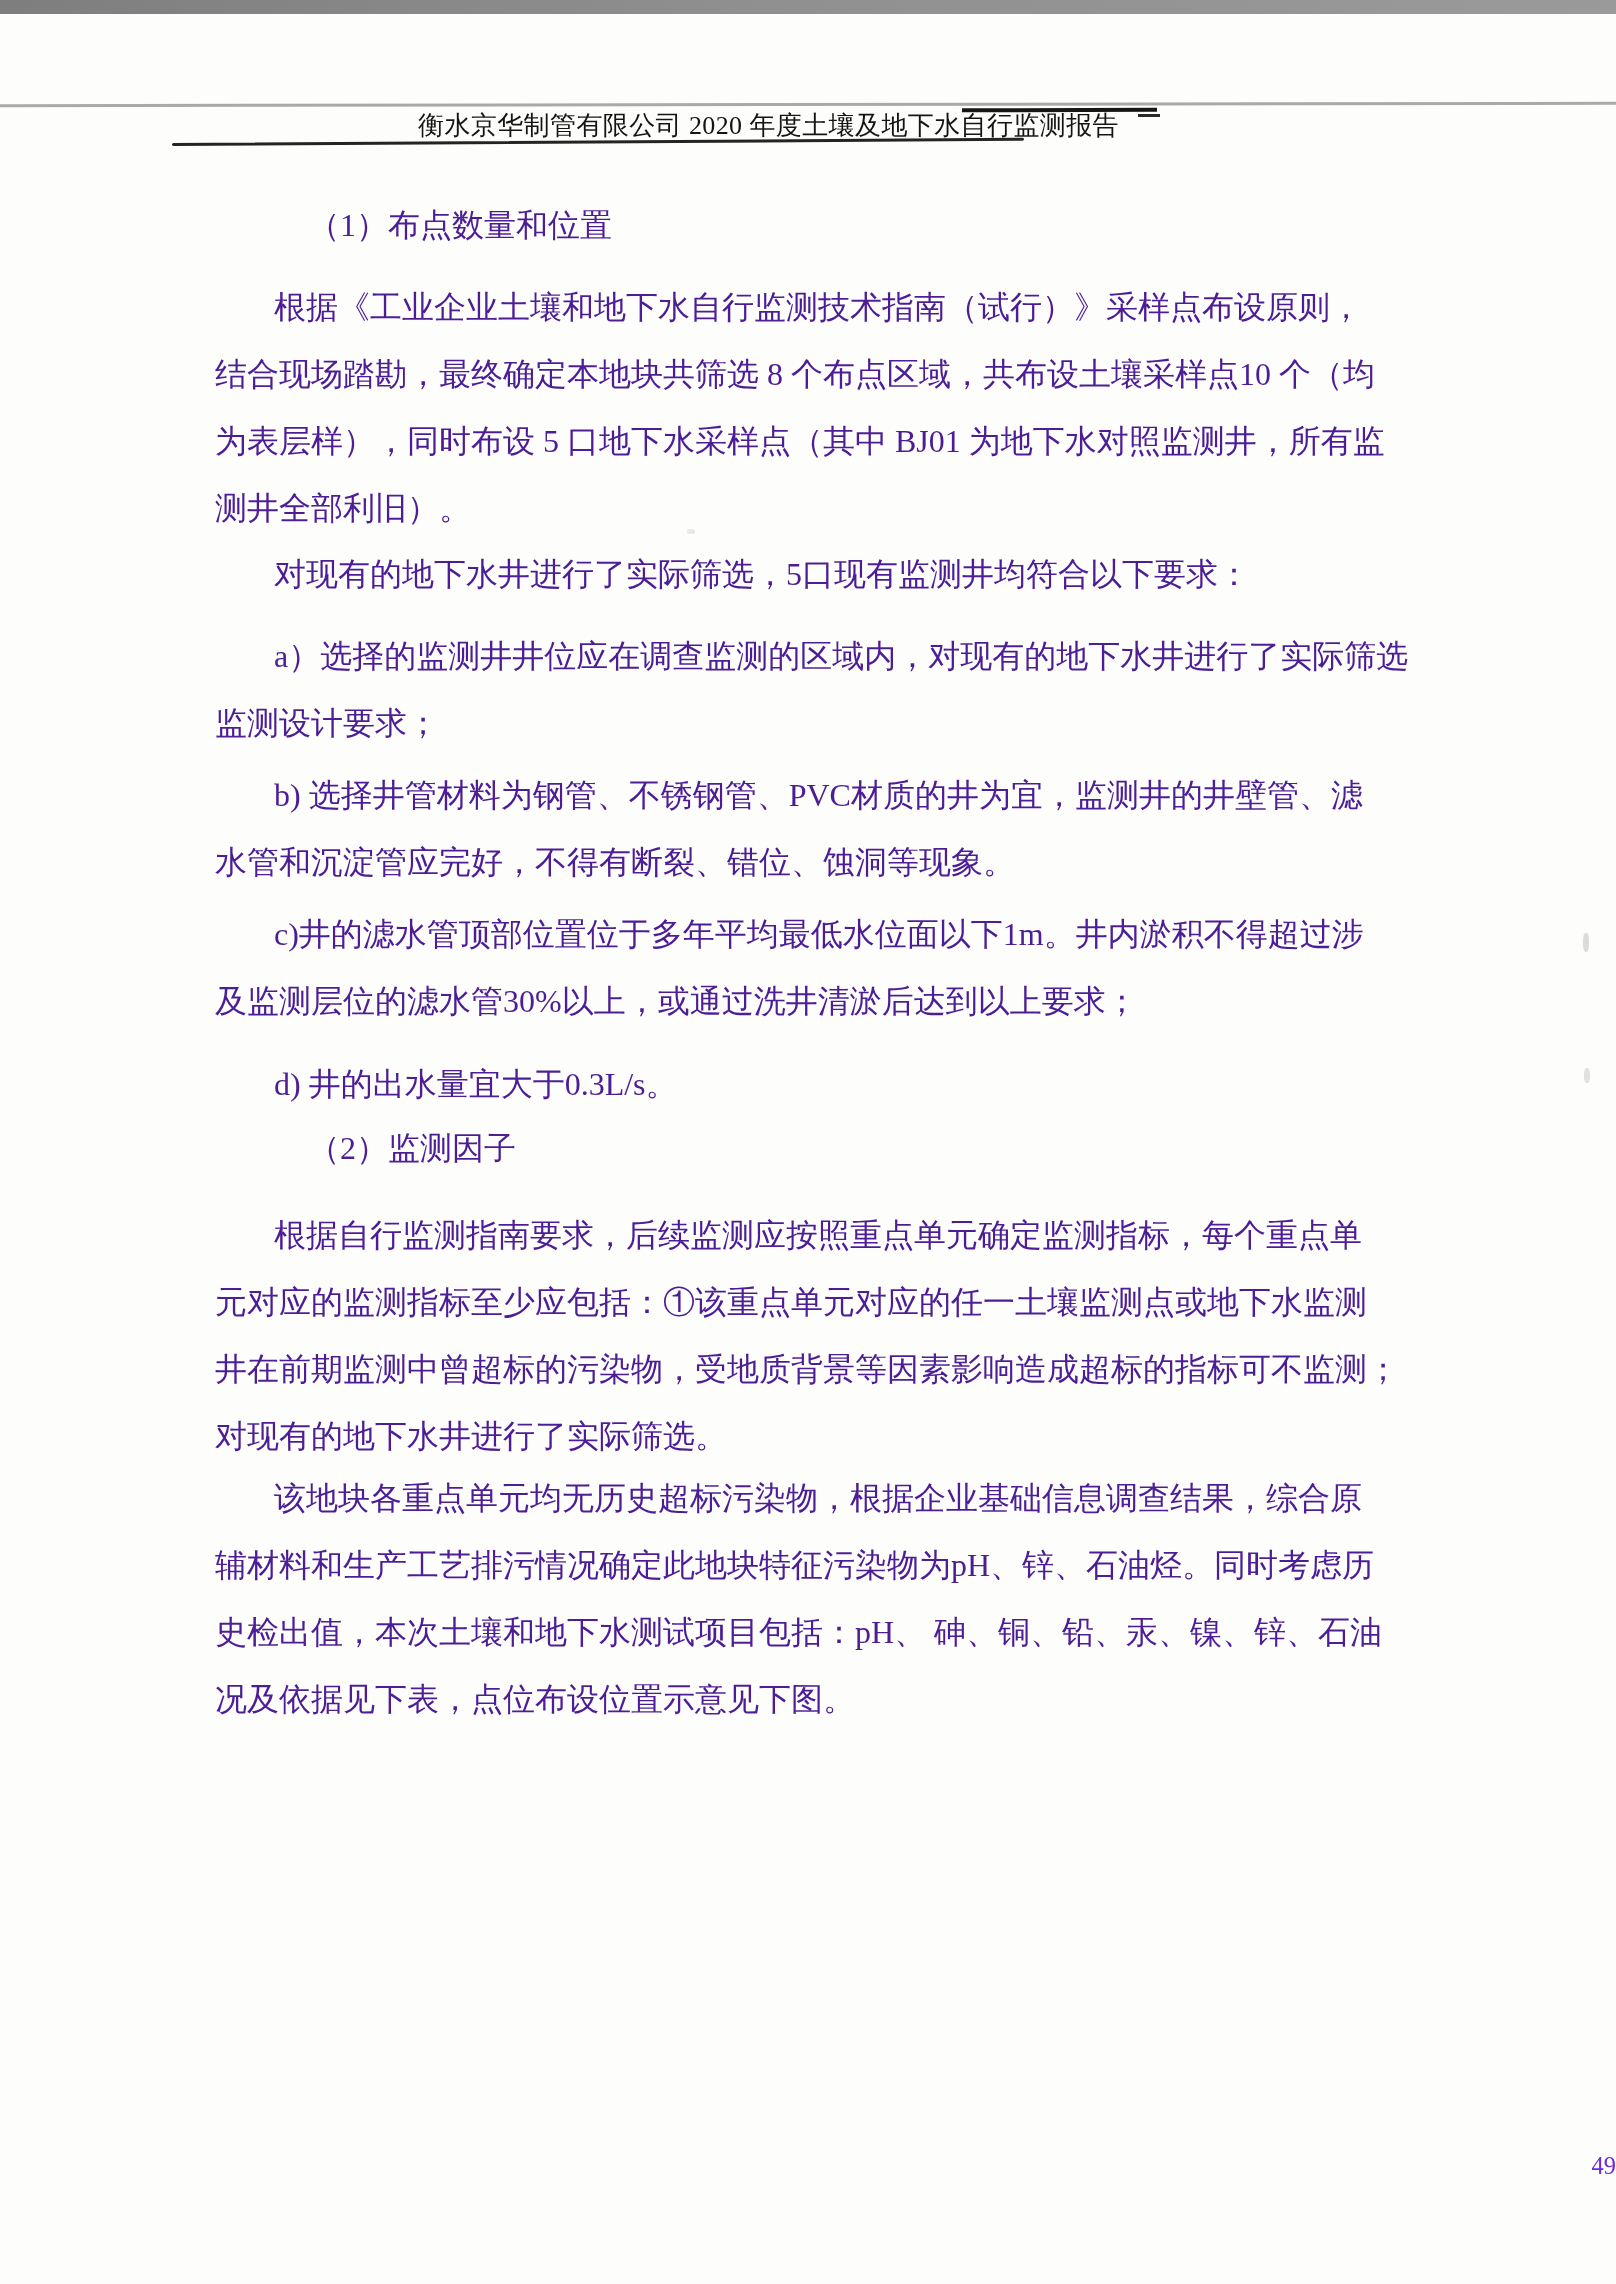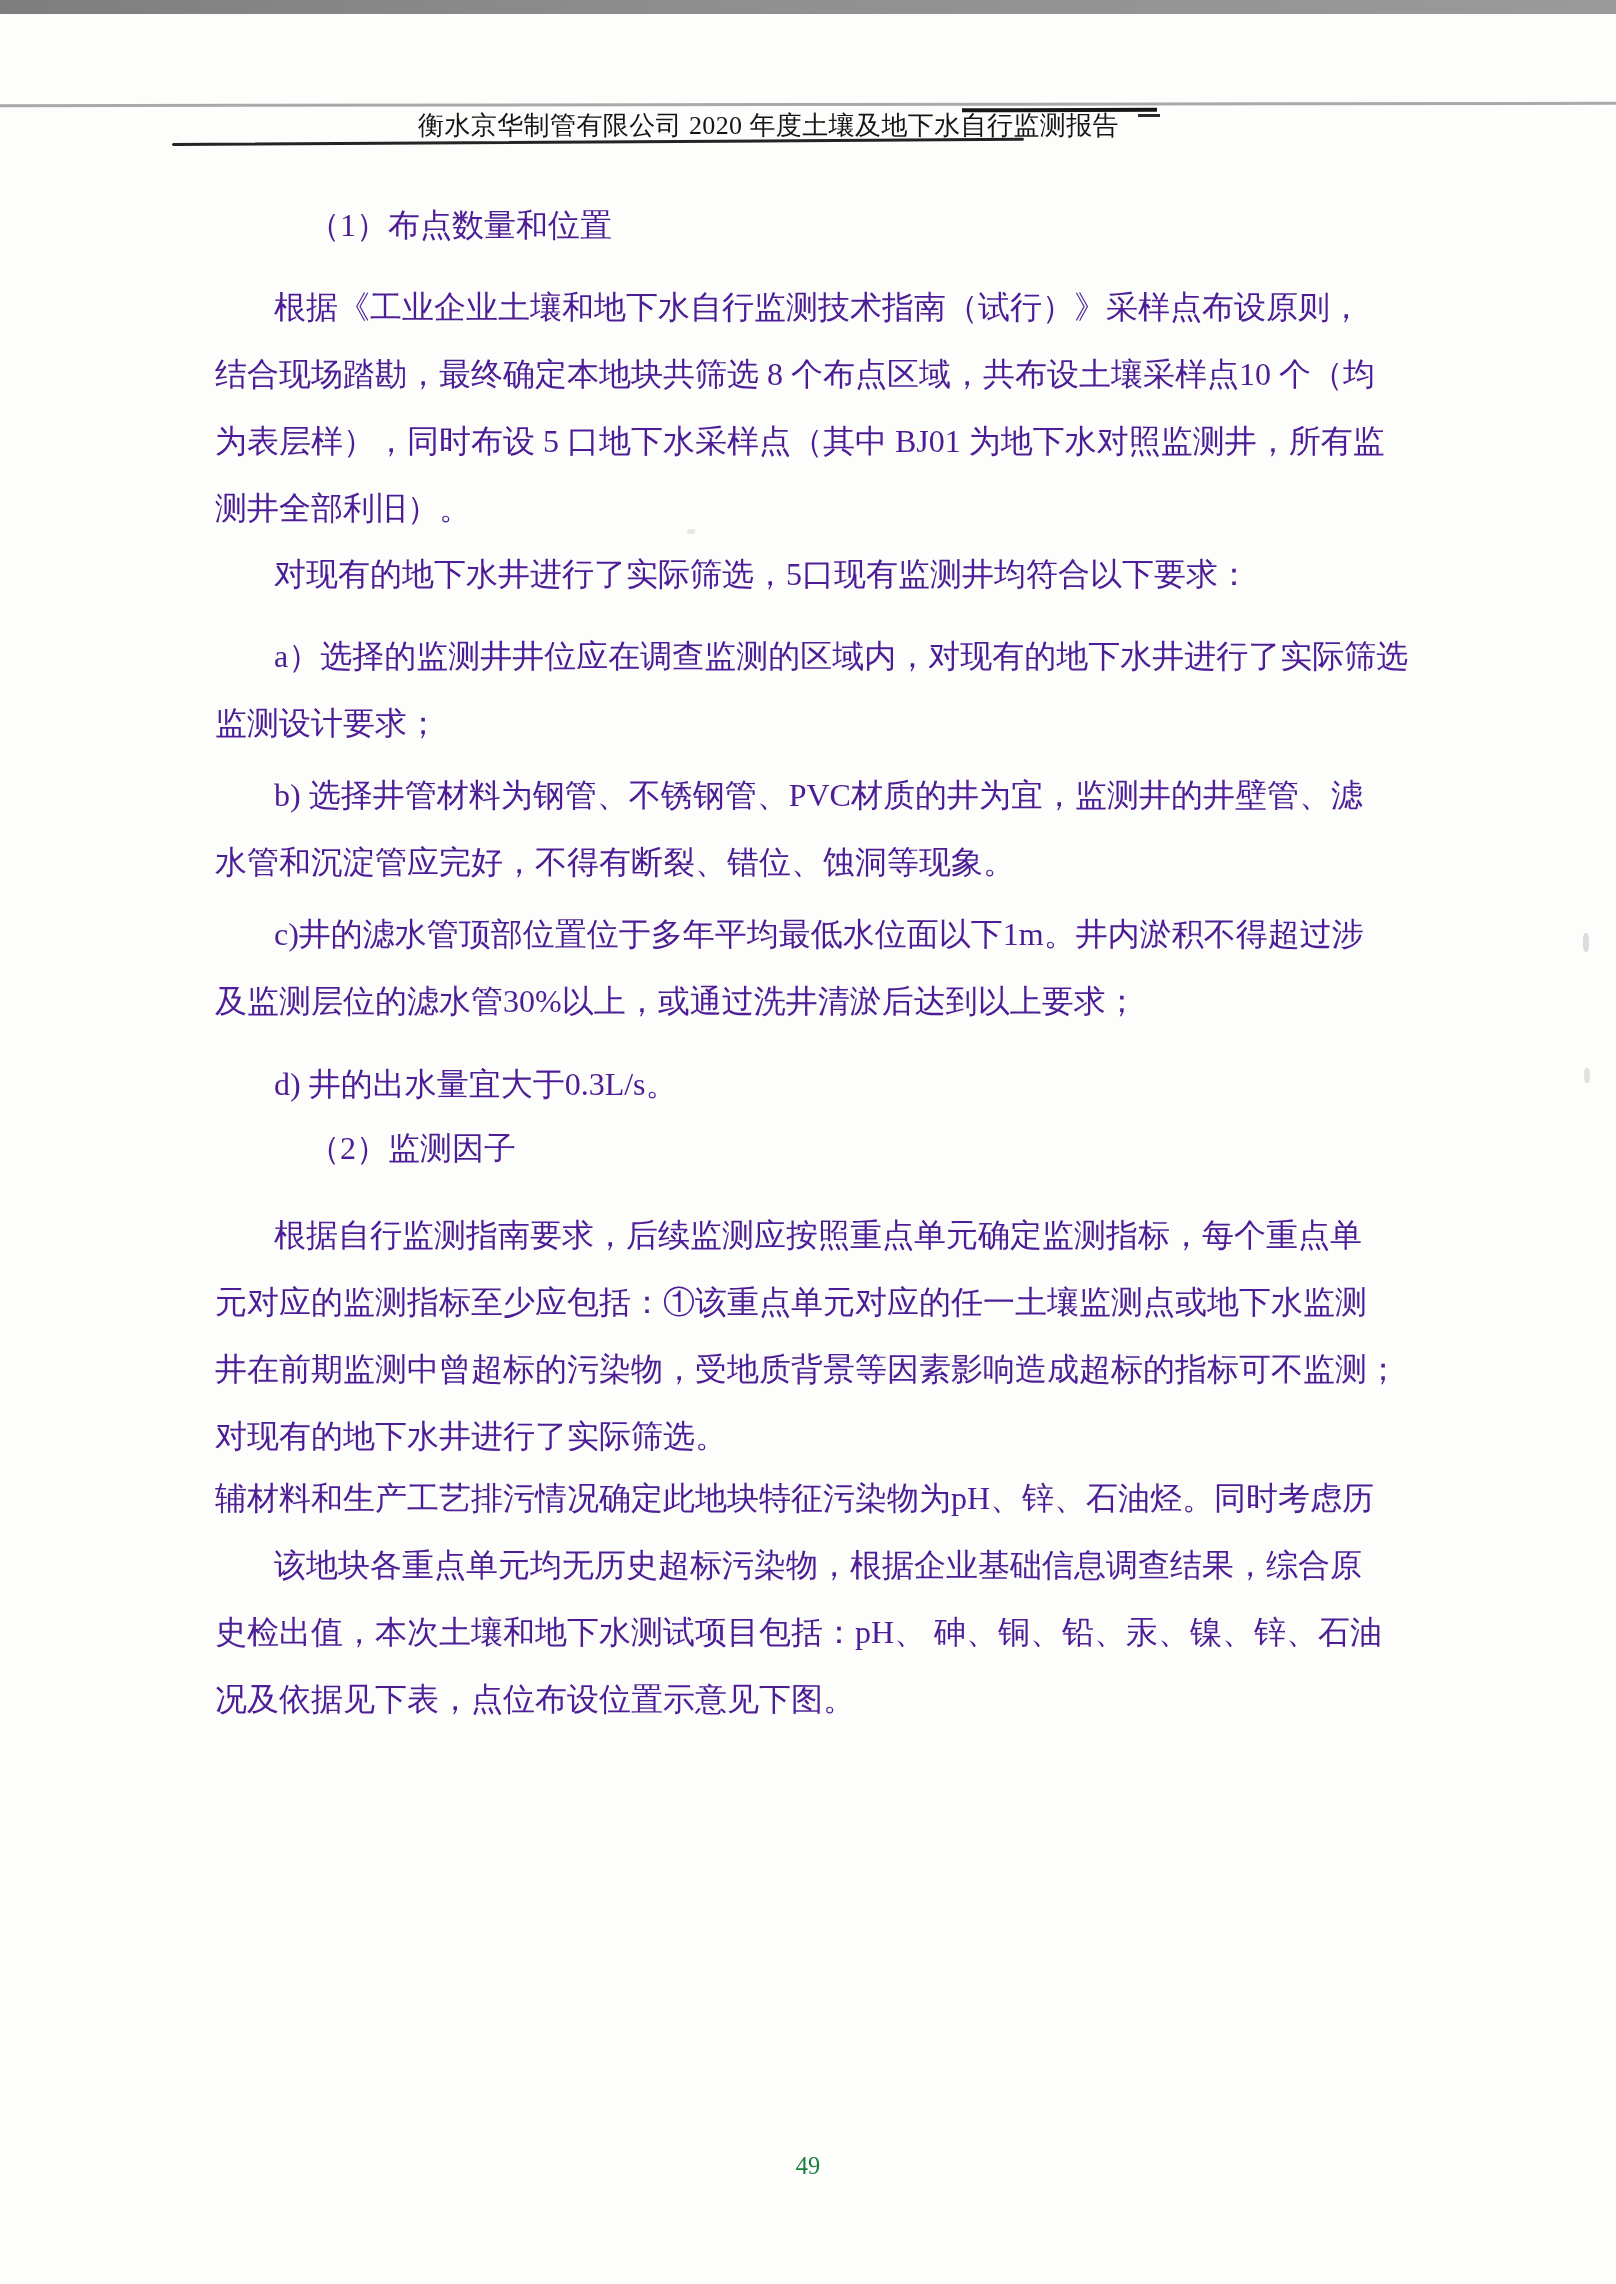--- a/index.html
+++ b/index.html
@@ -48,21 +48,21 @@
   .para{
     position:absolute;left:215px;width:1263px;
     font-size:32px;line-height:67px;
     color:#4c1d95;
   }
   .para .line{white-space:nowrap;}
   .para .fl-indent{padding-left:59px;}   
   .para .h-indent{padding-left:93px;}   
   .footer{
     position:absolute;left:0;top:2152px;width:1616px;
-    text-align:center;font-size:24.4px;color:#15803d;
+    text-align:right;font-size:24.4px;color:#6d28d9;
   }
   
   .noise{
     position:absolute;background:#bfbfbf;border-radius:40%;
   }
   .noise.n1{left:1583px;top:933px;width:5.9px;height:18.5px;opacity:.55;}
   .noise.n2{left:1584px;top:1068px;width:5.9px;height:15px;opacity:.45;}
   .noise.n3{left:687px;top:529px;width:8.4px;height:5px;opacity:.35;}
 </style>
 </head>
@@ -117,22 +117,22 @@
   </div>
 
   <div class="para" style="top:1202px">
     <div class="line fl-indent">根据自行监测指南要求，后续监测应按照重点单元确定监测指标，每个重点单</div>
     <div class="line">元对应的监测指标至少应包括：①该重点单元对应的任一土壤监测点或地下水监测</div>
     <div class="line">井在前期监测中曾超标的污染物，受地质背景等因素影响造成超标的指标可不监测；</div>
     <div class="line">对现有的地下水井进行了实际筛选。</div>
   </div>
 
   <div class="para" style="top:1465px">
+    <div class="line fl-indent">该地块各重点单元均无历史超标污染物，根据企业基础信息调查结果，综合原</div>
     <div class="line">辅材料和生产工艺排污情况确定此地块特征污染物为pH、锌、石油烃。同时考虑历</div>
-    <div class="line fl-indent">该地块各重点单元均无历史超标污染物，根据企业基础信息调查结果，综合原</div>
     <div class="line">史检出值，本次土壤和地下水测试项目包括：pH、 砷、铜、铅、汞、镍、锌、石油</div>
     <div class="line">况及依据见下表，点位布设位置示意见下图。</div>
   </div>
 
   <div class="footer">49</div>
 
   <div class="noise n1"></div>
   <div class="noise n2"></div>
   <div class="noise n3"></div>
 

